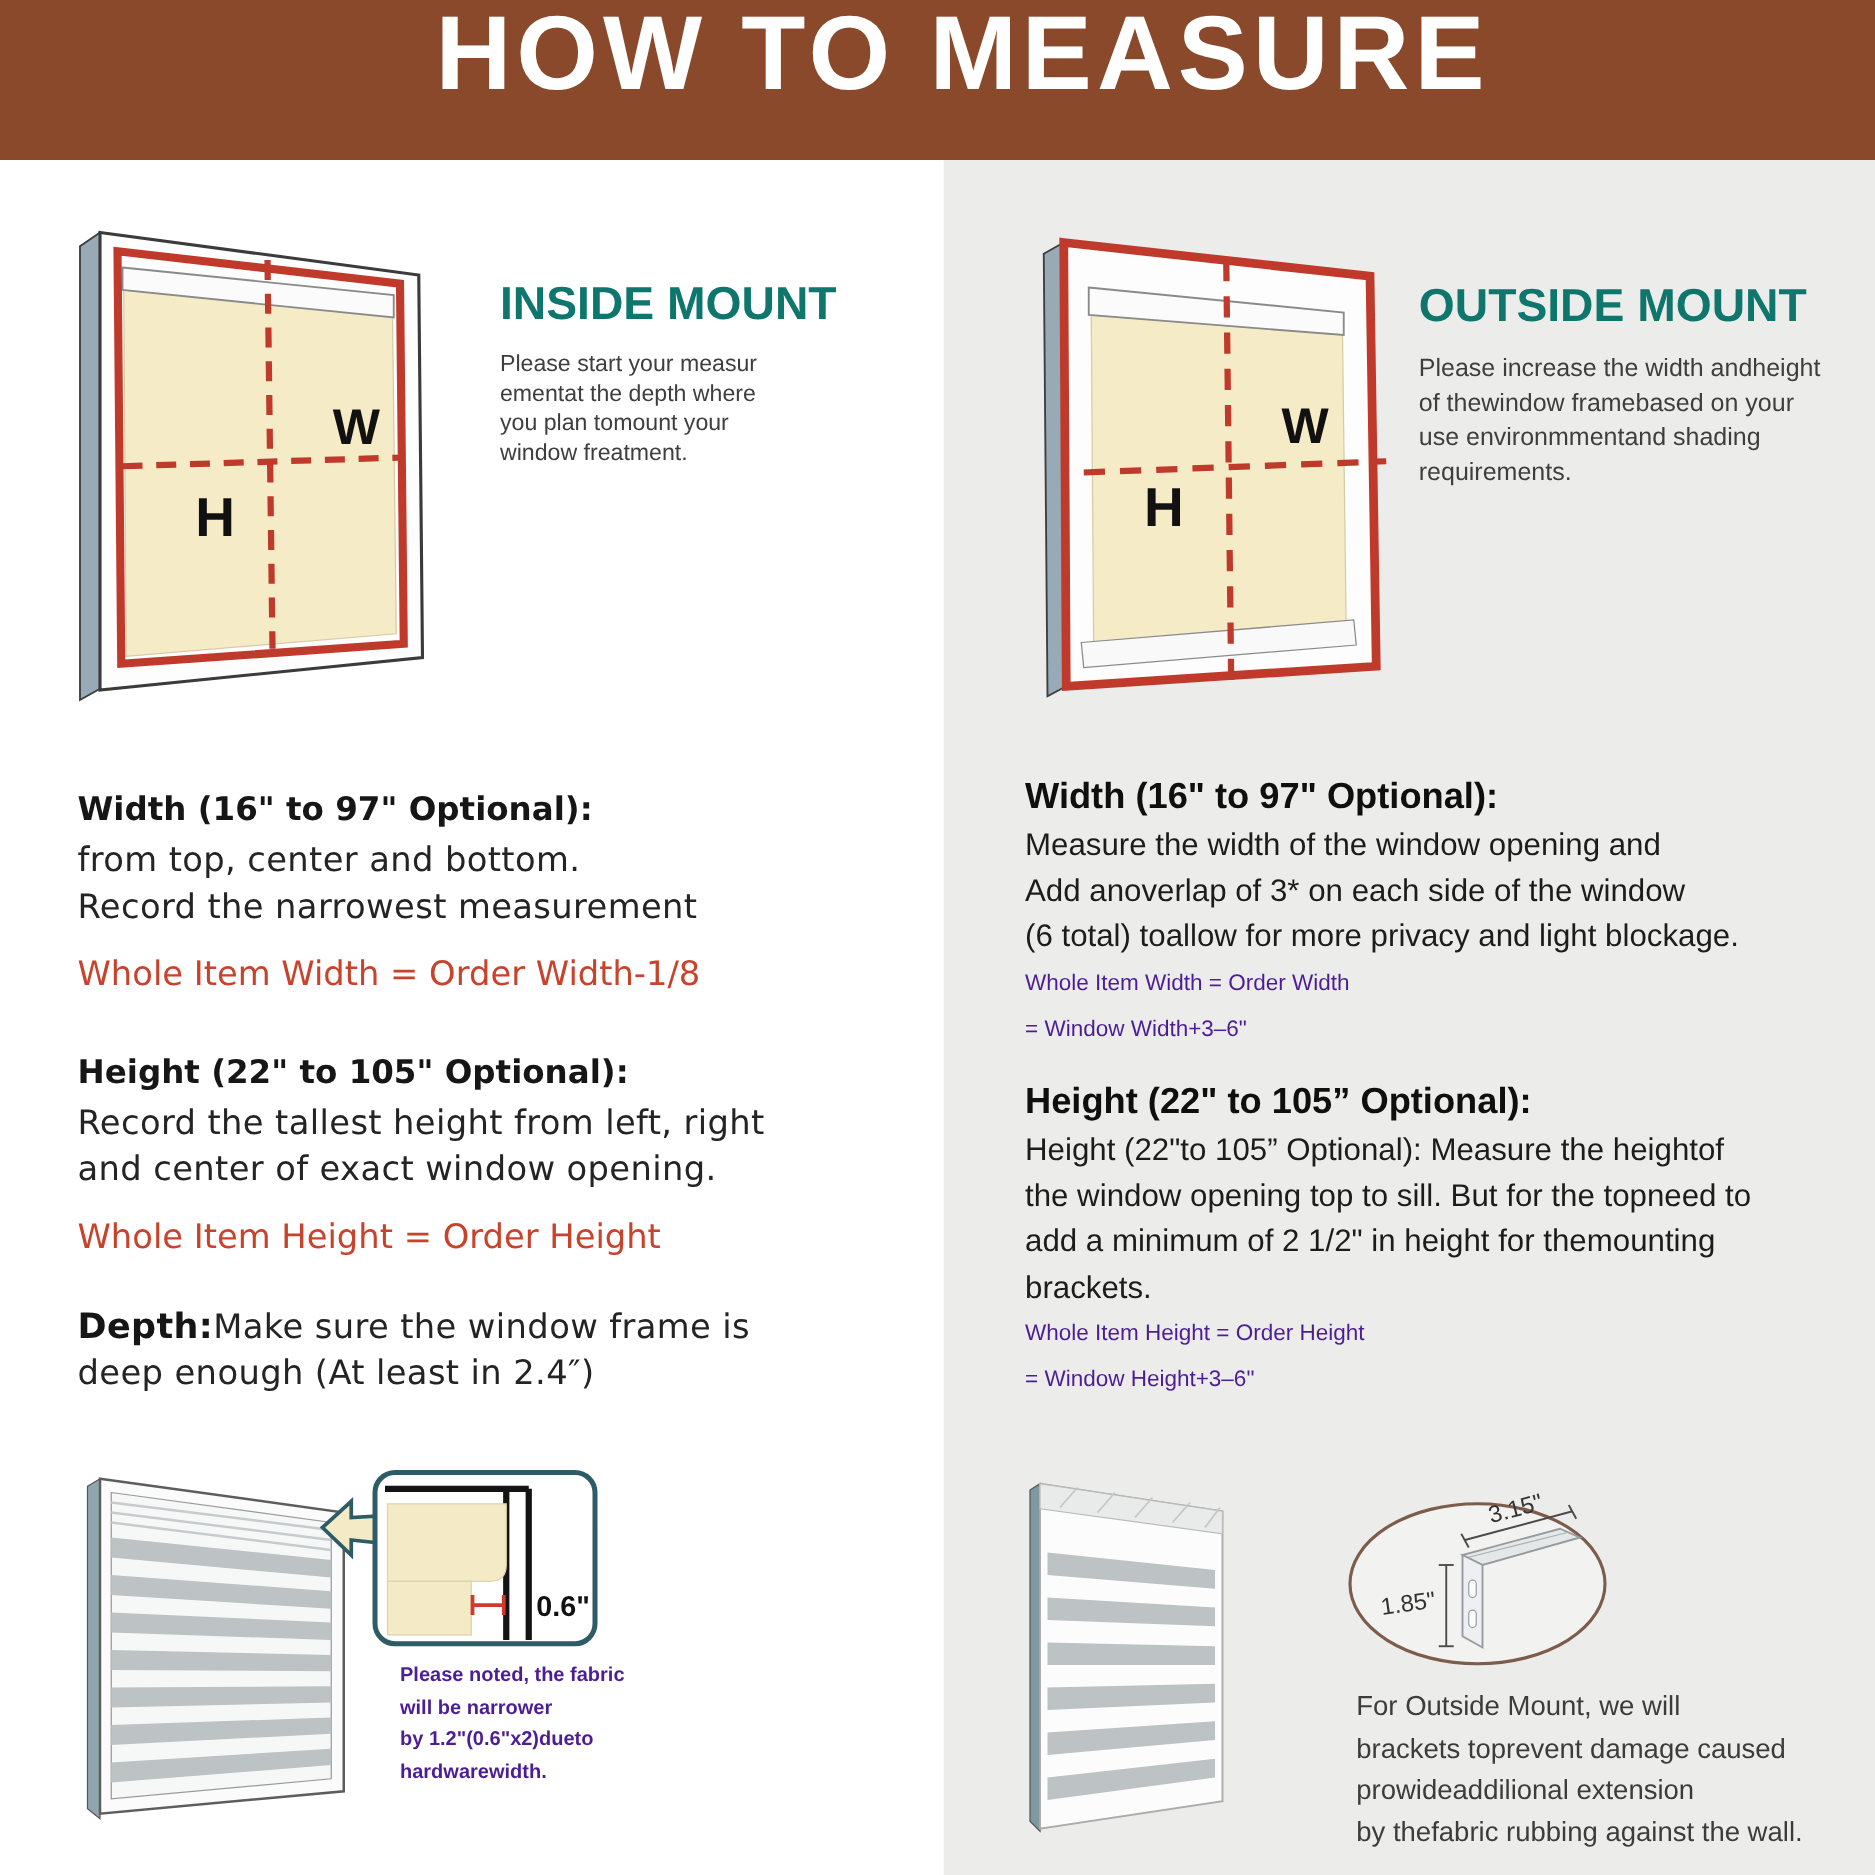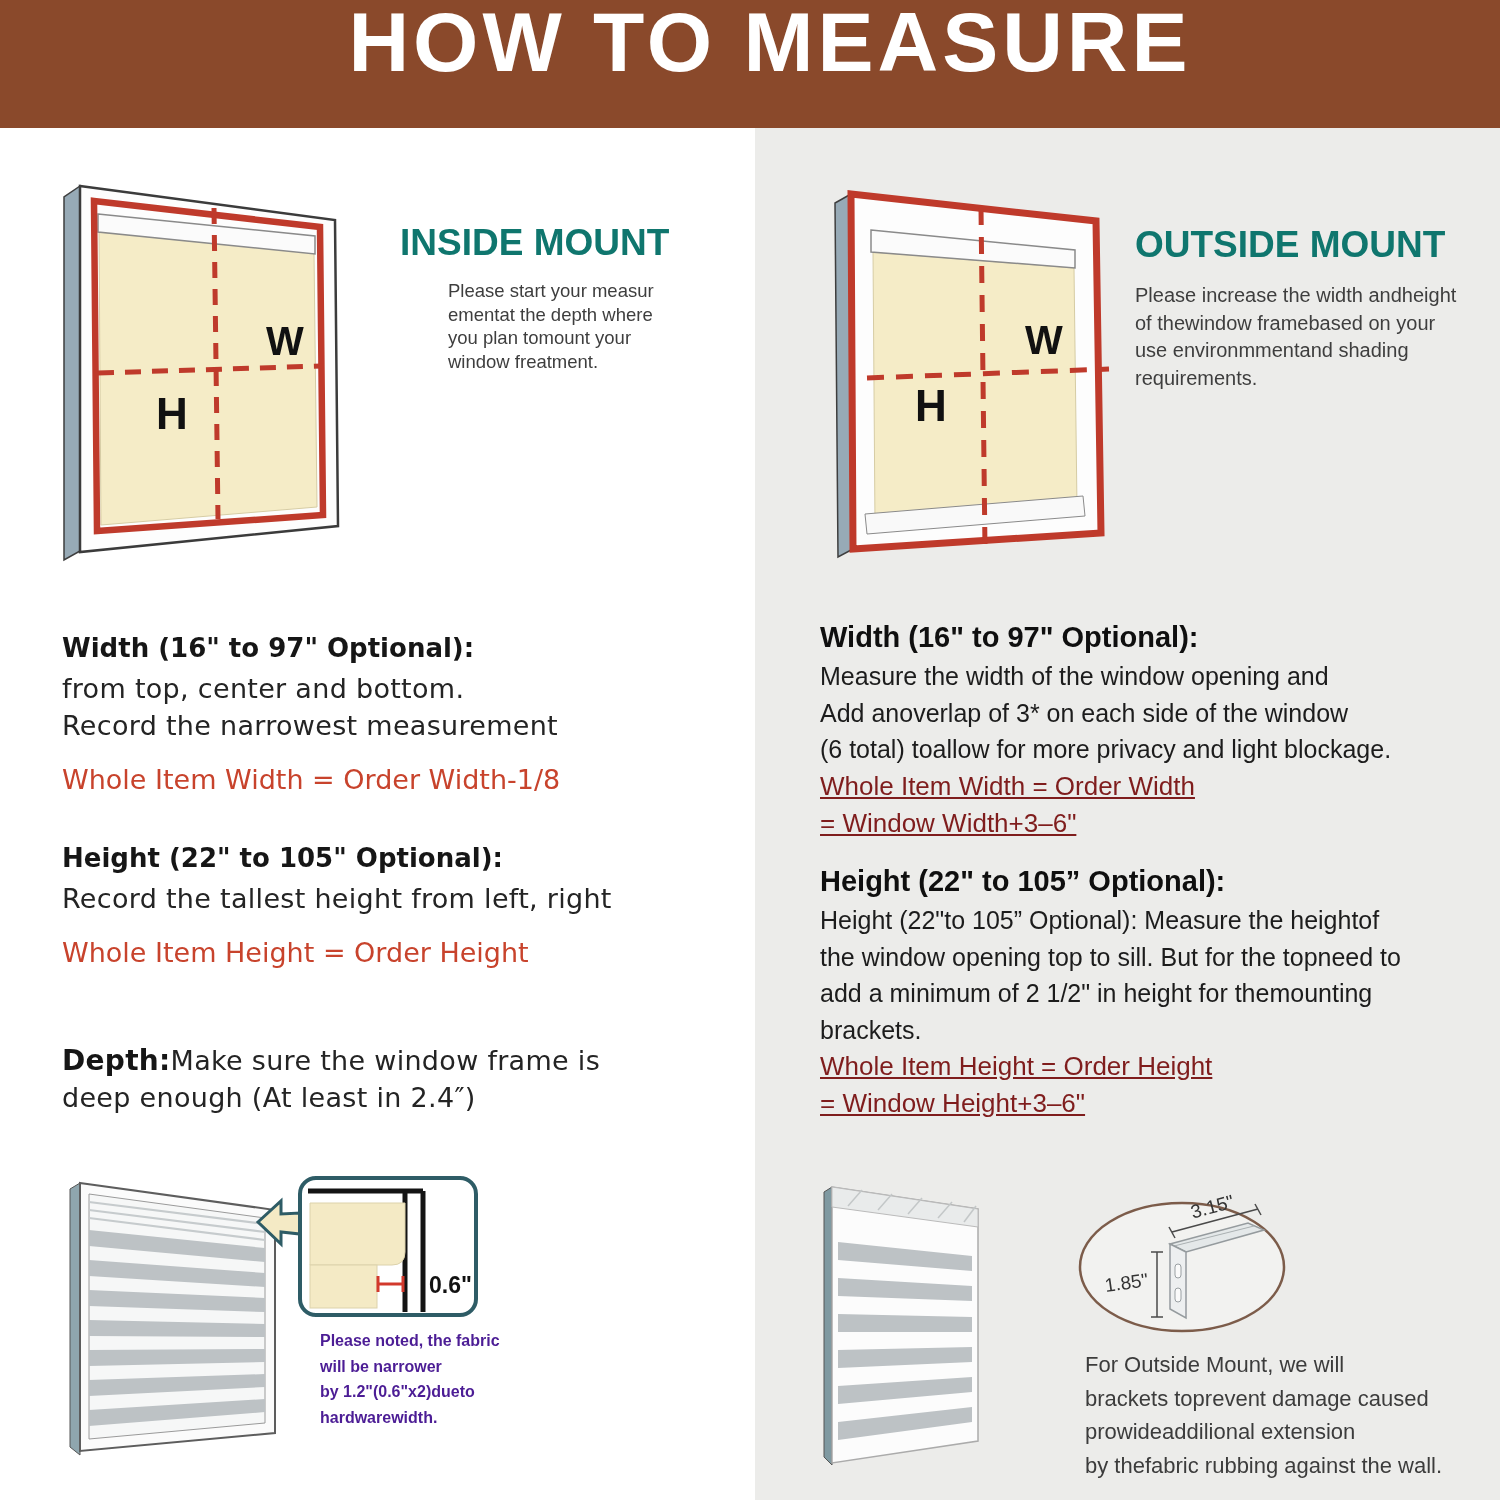--- a/index.html
+++ b/index.html
@@ -8,33 +8,33 @@
   .banner{position:absolute;left:0;top:0;width:1500px;height:128px;background:#8A492B;
           display:flex;align-items:flex-start;justify-content:center;padding-left:20px;}
   .banner h1{margin:0;color:#fff;font-size:84px;font-weight:bold;letter-spacing:4px;line-height:1;}
   .right-bg{position:absolute;left:755px;top:128px;width:745px;height:1372px;background:#ECECEA;}
 
   .mount-h{position:absolute;margin:0;font-size:37px;font-weight:bold;color:#0f766e;}
   .inside-h{left:400px;top:222px;}
   .outside-h{left:1135px;top:224px;}
 
   .intro{position:absolute;color:#3E3E3E;}
-  .intro-left{left:400px;top:279px;font-size:18.5px;line-height:23.5px;margin-left:48px;}
+  .intro-left{left:400px;top:279px;font-size:18.5px;line-height:23.5px;}
   .intro-right{left:1135px;top:282px;font-size:20px;line-height:27.5px;}
 
   .block-l{position:absolute;left:62px;font-family:"DejaVu Sans",sans-serif;}
   .bh-l{font-weight:bold;font-size:26px;color:#161616;line-height:44px;}
   .bl-l{font-size:27px;color:#242424;line-height:37px;letter-spacing:.3px;}
   .red-l{font-size:27px;color:#C8432C;line-height:40px;margin-top:16px;}
   .lbl-inline{font-weight:bold;font-size:28px;color:#161616;margin-right:0;}
 
   .block-r{position:absolute;left:820px;}
   .bh-r{font-weight:bold;font-size:29px;color:#0f0f0f;line-height:42px;}
   .bl-r{font-size:25px;color:#1c1c1c;line-height:36.5px;}
-  .red-r{font-size:26px;color:#7f1d1d;line-height:37px;text-decoration:underline;}
+  .red-r{font-size:18px;color:#4c1d95;line-height:37px;}
 
   .note-l{position:absolute;left:320px;top:1328px;font-weight:bold;font-size:16px;
           line-height:25.5px;color:#4c1d95;}
   .note-r{position:absolute;left:1085px;top:1348px;font-size:22px;line-height:33.5px;color:#3c3c3c;}
 
   .win-left{position:absolute;left:55px;top:170px;}
   .win-right{position:absolute;left:815px;top:178px;}
   .fig-left{position:absolute;left:58px;top:1172px;}
   .fig-right{position:absolute;left:818px;top:1178px;}
   svg text{font-family:"Liberation Sans",sans-serif;}
@@ -75,20 +75,21 @@
   <div class="block-l" style="top:626px">
     <div class="bh-l">Width (16" to 97" Optional):</div>
     <div class="bl-l">from top, center and bottom.</div>
     <div class="bl-l">Record the narrowest measurement</div>
     <div class="red-l">Whole Item Width = Order Width-1/8</div>
   </div>
 
   <div class="block-l" style="top:836px">
     <div class="bh-l">Height (22" to 105" Optional):</div>
     <div class="bl-l">Record the tallest height from left, right</div>
+    <div class="bl-l">and center of exact window opening.</div>
     <div class="red-l">Whole Item Height = Order Height</div>
   </div>
 
   <div class="block-l" style="top:1042px">
     <div class="bl-l"><span class="lbl-inline">Depth:</span><span>Make sure the window frame is</span></div>
     <div class="bl-l">deep enough  (At least in 2.4″)</div>
   </div>
 
   <svg class="fig-left" width="450" height="290" viewBox="0 0 450 290">
     <g>

